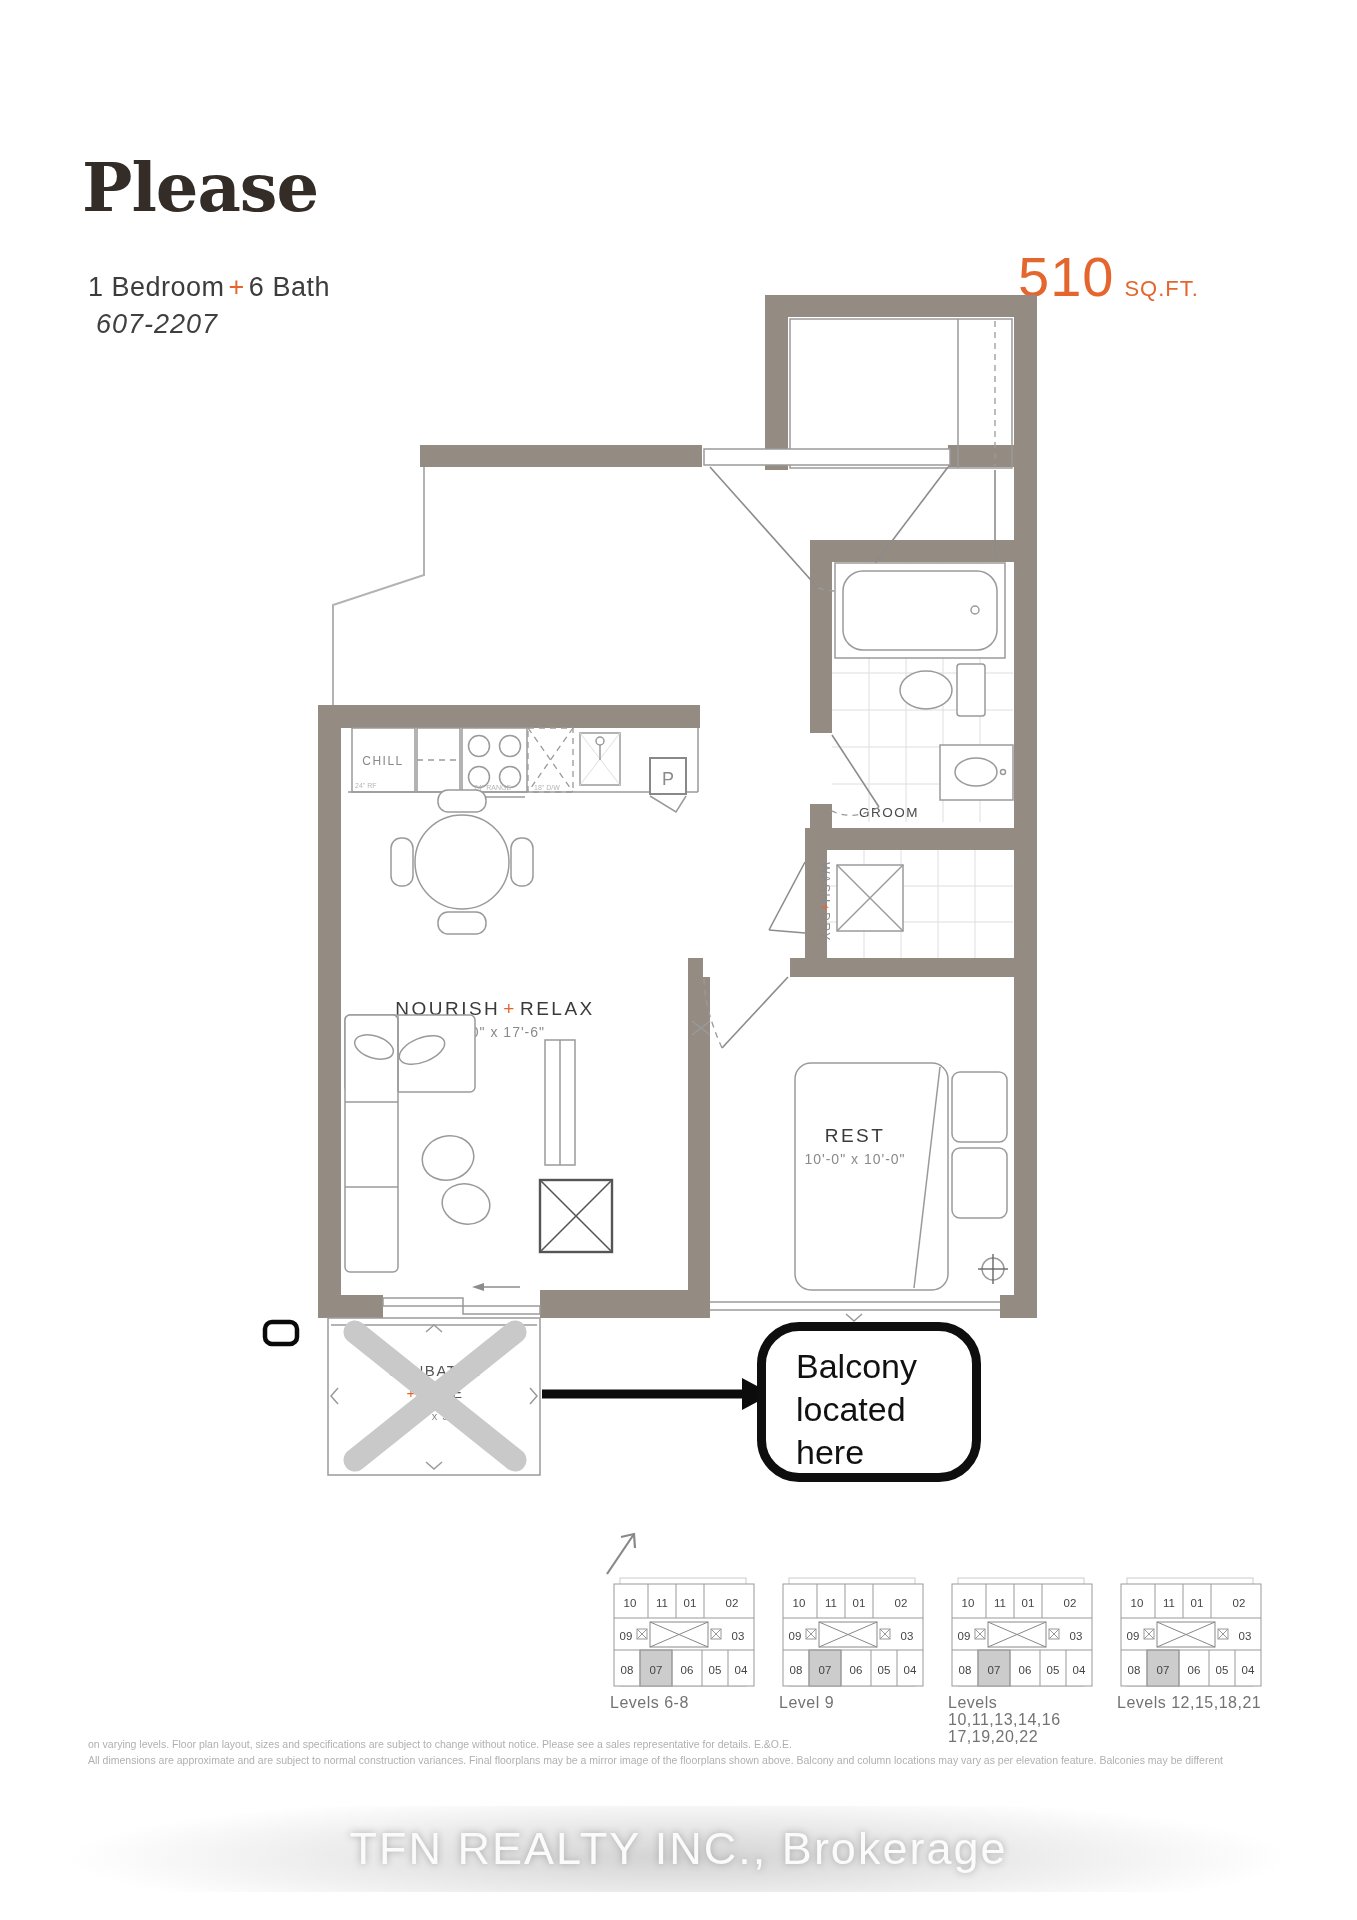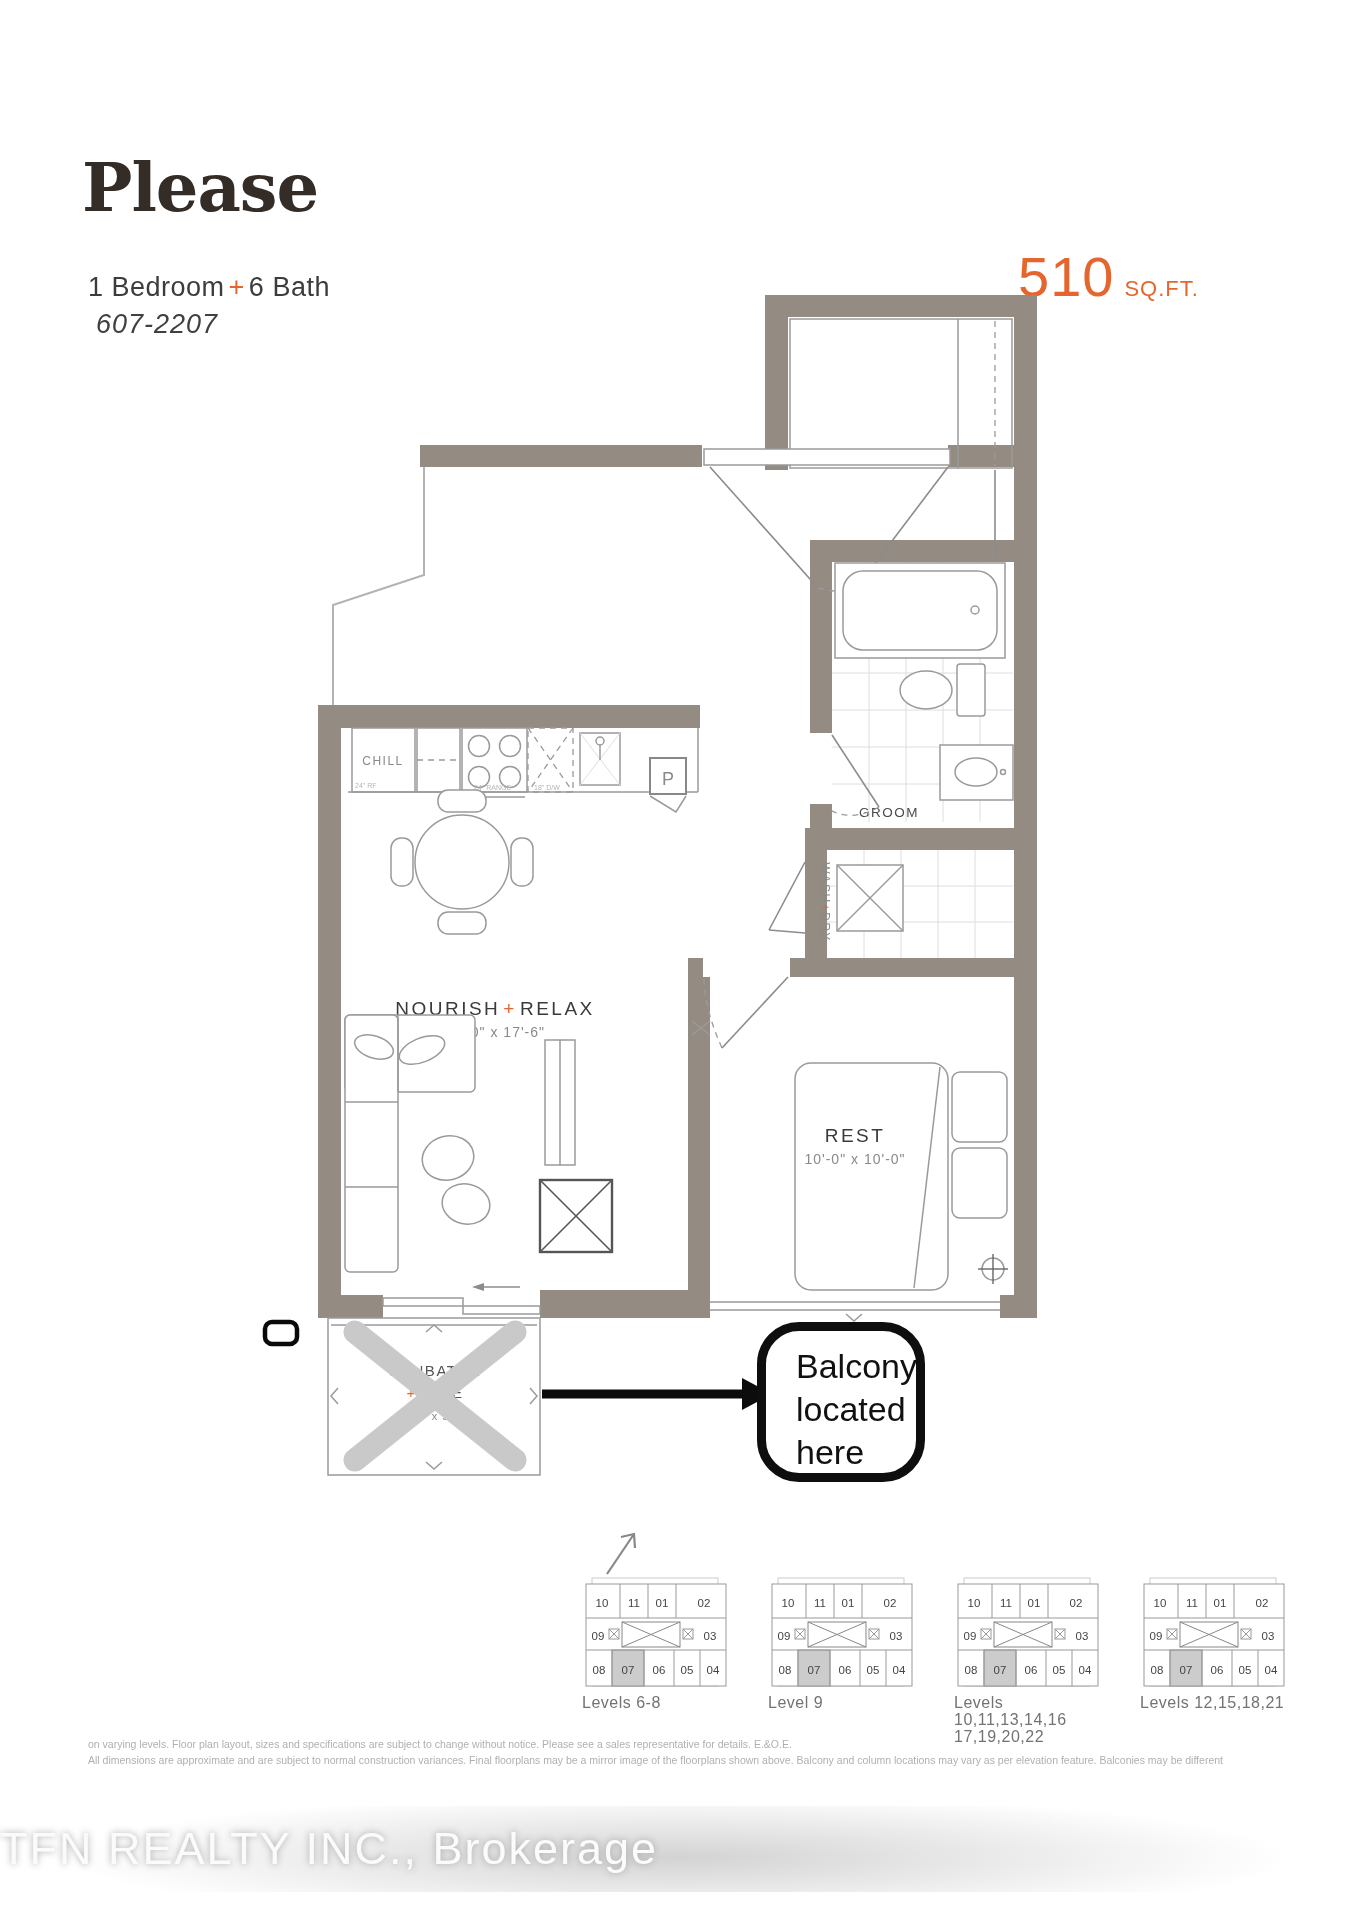--- a/index.html
+++ b/index.html
@@ -27,41 +27,41 @@
   .door{stroke:#8c8c8c;stroke-width:1.6;fill:none;}
   .roomname{font-family:"Liberation Sans",sans-serif;font-size:19px;fill:#3a3a3a;letter-spacing:2.5px;}
   .roomname .plus{fill:var(--accent);}
   .roomdims{font-family:"Liberation Sans",sans-serif;font-size:14px;fill:#8a8a8a;letter-spacing:1px;}
   .smlabel{font-family:"Liberation Sans",sans-serif;font-size:12px;fill:#8a8a8a;letter-spacing:1.5px;}
   .tinylabel{font-family:"Liberation Sans",sans-serif;font-size:7px;fill:#b5b5b5;}
   .plabel{font-family:"Liberation Sans",sans-serif;font-size:18px;fill:#8a8a8a;}
   .xmark{stroke:var(--xmark);stroke-width:23;stroke-linecap:round;}
   .blackthick{stroke:#0c0c0c;stroke-width:9;}
   
-  .callout{position:absolute;left:757px;top:1322px;width:168px;height:160px;box-sizing:border-box;
+  .callout{position:absolute;left:757px;top:1322px;width:224px;height:160px;box-sizing:border-box;
            border:9px solid #0e0e0e;border-radius:42px;background:#fff;
            padding:14px 0 0 30px;font-size:34px;line-height:43px;color:#111;}
   
   .logo{position:absolute;left:102px;top:1578px;line-height:38px;}
   .logo .crown{display:block;margin-left:2px;margin-bottom:2px;}
   .logo .l1{font-size:38px;font-weight:700;color:#38312a;letter-spacing:0;transform:scaleX(.94);transform-origin:left;}
   .logo .l2{font-size:38px;font-weight:700;color:#9d9d9d;transform:scaleX(.94);transform-origin:left;}
   
-  .keyplates{position:absolute;left:582px;top:1576px;display:flex;gap:38px;}
+  .keyplates{position:absolute;left:610px;top:1576px;display:flex;gap:21px;}
   .keyplate{width:148px;}
   .kp-label{margin-top:0;font-size:16px;color:#737373;letter-spacing:.5px;line-height:17px;}
   
   .north{position:absolute;left:594px;top:1524px;}
   
   .disclaimer{position:absolute;left:88px;top:1736px;width:1225px;font-size:10.5px;
               line-height:16px;color:#b2b0ae;}
   
   .wmband{position:absolute;left:0;top:1806px;width:1357px;height:86px;
           background:radial-gradient(ellipse 60% 100% at 50% 60%, rgba(175,175,175,.55), rgba(255,255,255,0) 75%);
-          display:flex;align-items:center;justify-content:flex-start;}
+          display:flex;align-items:center;justify-content:center;}
   .wmtext{font-size:45px;color:#fbfbfb;letter-spacing:2px;font-weight:500;
           text-shadow:0 0 7px rgba(160,160,160,.9);}
 </style>
 </head>
 <body>
 
 <div class="page">
 
   <div class="title">Please</div>
   <div class="subtitle">

